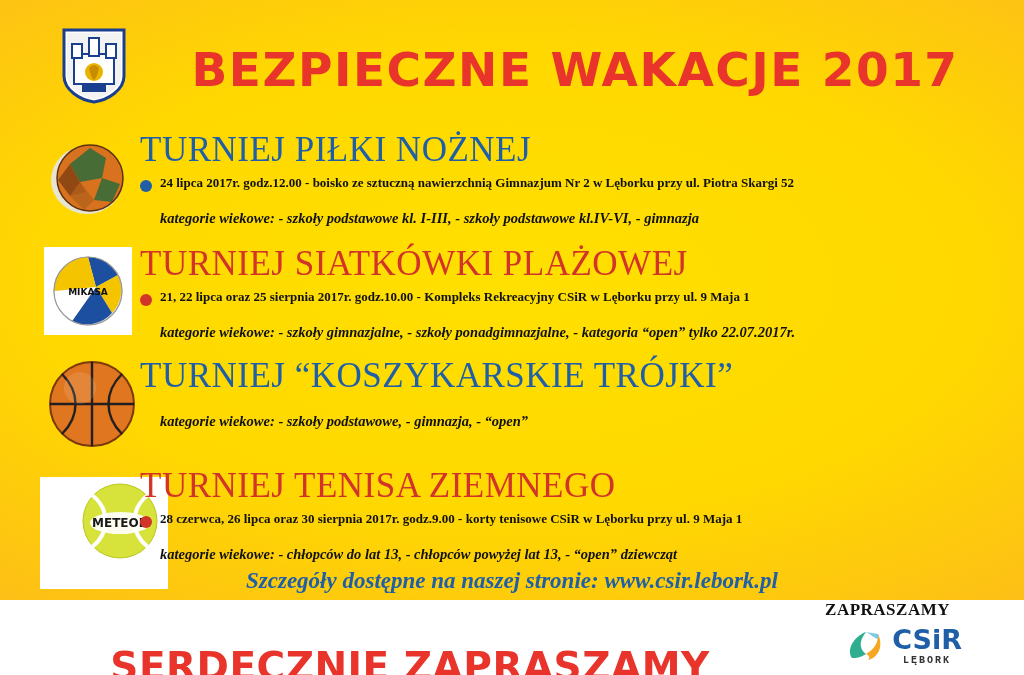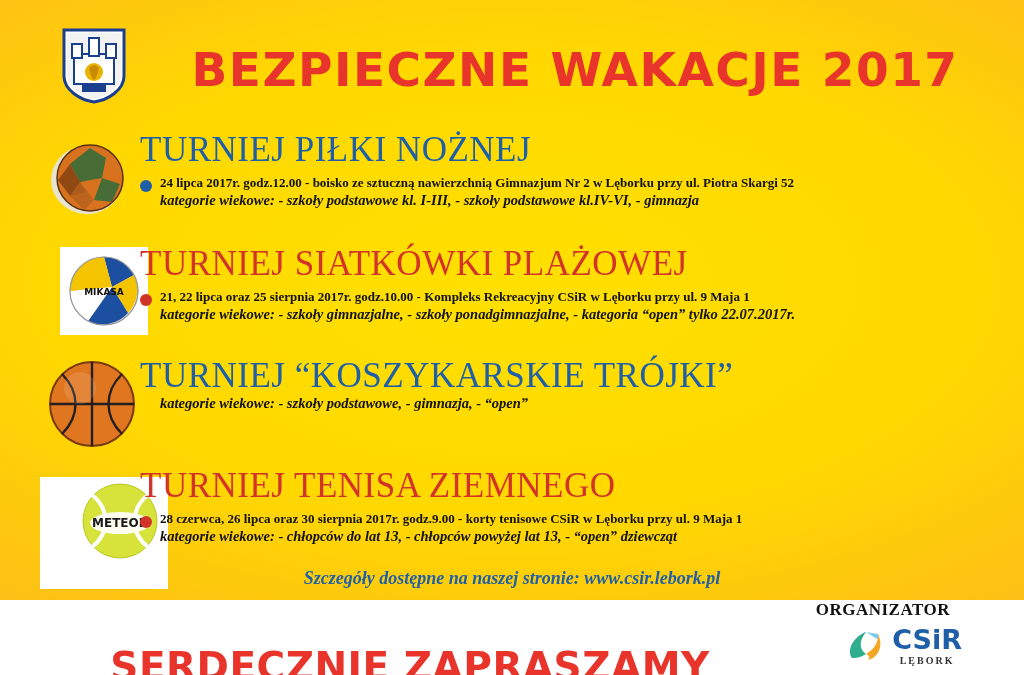--- a/index.html
+++ b/index.html
@@ -96,21 +96,21 @@
     white-space: nowrap;
     line-height: 1.25;
   }
   .event-cats {
     font-family: "Liberation Serif", serif;
     font-style: italic;
     font-weight: bold;
     font-size: 14.5px;
     color: #111111;
     white-space: nowrap;
-    margin-top: 0;
+    margin-top: 18px;
     margin-left: 20px;
   }
 
   
   .ball-wrap {
     position: absolute;
     width: 86px;
     height: 86px;
   }
   .ball-wrap svg { display: block; }
@@ -118,21 +118,21 @@
   
   .details-line {
     position: absolute;
     left: 0;
     right: 0;
     top: 568px;
     text-align: center;
     font-family: "Liberation Serif", serif;
     font-style: italic;
     font-weight: bold;
-    font-size: 18px;
+    font-size: 23px;
     color: #1f5fa8;
   }
   .invite {
     position: absolute;
     left: 40px;
     top: 644px;
     width: 740px;
     text-align: center;
     font-family: "DejaVu Sans", sans-serif;
     font-weight: bold;
@@ -161,21 +161,21 @@
   .logo-mark { width: 44px; height: 44px; margin-right: 4px; }
   .logo-text {
     font-family: "DejaVu Sans", sans-serif;
     font-weight: bold;
     font-size: 27px;
     color: #1f5fa8;
     line-height: 1;
     text-align: center;
   }
   .logo-sub {
-    font-family: Liberation Serif, serif;
+    font-family: Liberation Mono, monospace;
     font-weight: bold;
     font-size: 10px;
     letter-spacing: 2px;
     color: #333333;
     text-align: center;
     margin-top: 2px;
   }
 </style>
 </head>
 <body>
@@ -211,21 +211,21 @@
   </div>
   <div class="event" style="top:132px;">
     <div class="event-title title-blue">TURNIEJ PIŁKI NOŻNEJ</div>
     <div class="event-line">
       <span class="bullet bullet-blue"></span>
       <span class="event-detail">24 lipca 2017r. godz.12.00 - boisko ze sztuczną nawierzchnią Gimnazjum Nr 2 w Lęborku przy ul. Piotra Skargi 52</span>
     </div>
     <div class="event-cats">kategorie wiekowe: - szkoły podstawowe kl. I-III, - szkoły podstawowe kl.IV-VI,  - gimnazja</div>
   </div>
 
-  <div class="ball-wrap" style="left:60px; top:247px; background:#ffffff; width:88px; height:88px;">
+  <div class="ball-wrap" style="left:44px; top:247px; background:#ffffff; width:88px; height:88px;">
     <svg width="88" height="88" viewBox="0 0 88 88">
       <rect x="0" y="0" width="88" height="88" fill="#ffffff"></rect>
       <circle cx="44" cy="44" r="34" fill="#f0f0ee" stroke="#bbbbbb" stroke-width="1"></circle>
       <path d="M44 10 a34 34 0 0 1 30 18 l-22 12 z" fill="#1d4fa0"></path>
       <path d="M74 28 a34 34 0 0 1 -6 38 l-16 -26 z" fill="#f5c400"></path>
       <path d="M68 66 a34 34 0 0 1 -40 8 l24 -34 z" fill="#1d4fa0"></path>
       <path d="M28 74 a34 34 0 0 1 -18 -30 l42 -4 z" fill="#ffffff"></path>
       <path d="M10 44 a34 34 0 0 1 34 -34 l8 30 z" fill="#f5c400"></path>
       <circle cx="44" cy="44" r="34" fill="none" stroke="#999999" stroke-width="1.2"></circle>
       <text x="44" y="48" font-family="DejaVu Sans, sans-serif" font-size="9" font-weight="bold" fill="#111111" text-anchor="middle">MIKASA</text>
@@ -275,21 +275,21 @@
     </div>
     <div class="event-cats">kategorie wiekowe: - chłopców do lat 13, - chłopców powyżej lat 13, - “open” dziewcząt</div>
   </div>
 
   <div class="details-line">Szczegóły dostępne na naszej stronie: www.csir.lebork.pl</div>
 
   <div class="white-bottom"></div>
 
   <div class="invite">SERDECZNIE ZAPRASZAMY</div>
 
-  <div class="organizer-label">ORGANIZATOR</div>
+  <div class="organizer-label">ZAPRASZAMY</div>
 
   <div class="logo-box">
     <div class="logo-mark">
       <svg width="44" height="44" viewBox="0 0 44 44">
         <path d="M8 34 C2 26 10 12 22 8 C14 18 16 26 22 30 C16 34 12 34 8 34z" fill="#2fae8f"></path>
         <path d="M24 36 C34 34 40 22 34 10 C34 22 28 26 22 30 C26 32 26 34 24 36z" fill="#f5a623"></path>
         <path d="M22 8 C30 12 36 20 34 10 z" fill="#7ec9e8"></path>
       </svg>
     </div>
     <div>

